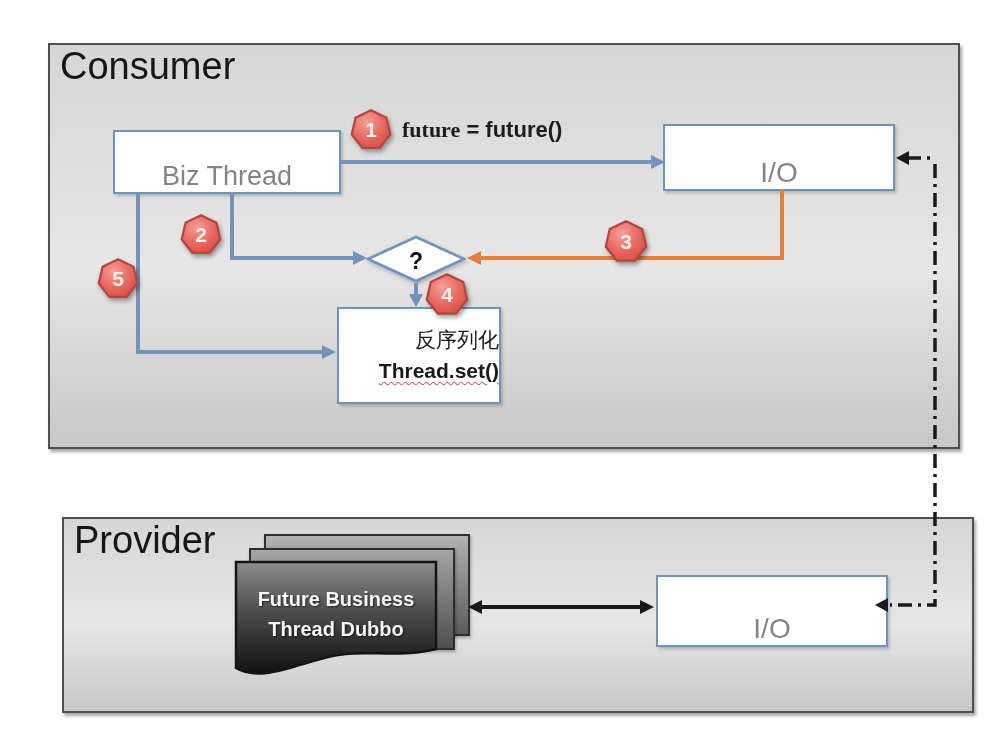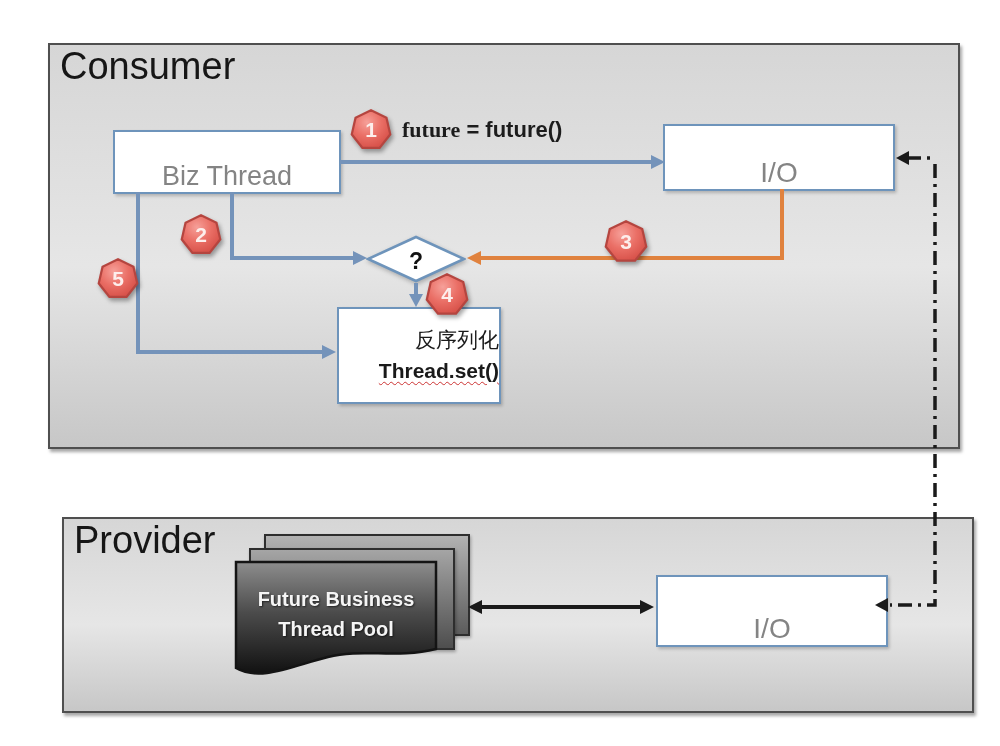--- a/index.html
+++ b/index.html
@@ -173,21 +173,21 @@
           <linearGradient id="gradFront" x1="0" y1="0" x2="0" y2="1">
             <stop offset="0" stop-color="#8d8d8d"></stop>
             <stop offset="0.45" stop-color="#4c4c4c"></stop>
             <stop offset="1" stop-color="#111111"></stop>
           </linearGradient>
         </defs>
         <path d="M2 2 H202 V89 C162 99 128 88 94 97 C58 106 26 122 2 108 Z" fill="url(#gradFront)" stroke="#141414" stroke-width="2.5"></path>
       </svg>
       <div class="pool-text">
         <div>Future Business</div>
-        <div>Thread Pool</div>
+        <div>Thread Dubbo</div>
       </div>
     </div>
 
     <div class="hline black-line" style="left:416px;top:86px;width:162px;"></div>
     <div class="ah ah-left-k" style="left:404px;top:81px;"></div>
     <div class="ah ah-right-k" style="left:576px;top:81px;"></div>
 
     <div id="provider-io-box" class="node">
       <span class="gray-label">I/O</span>
     </div>

